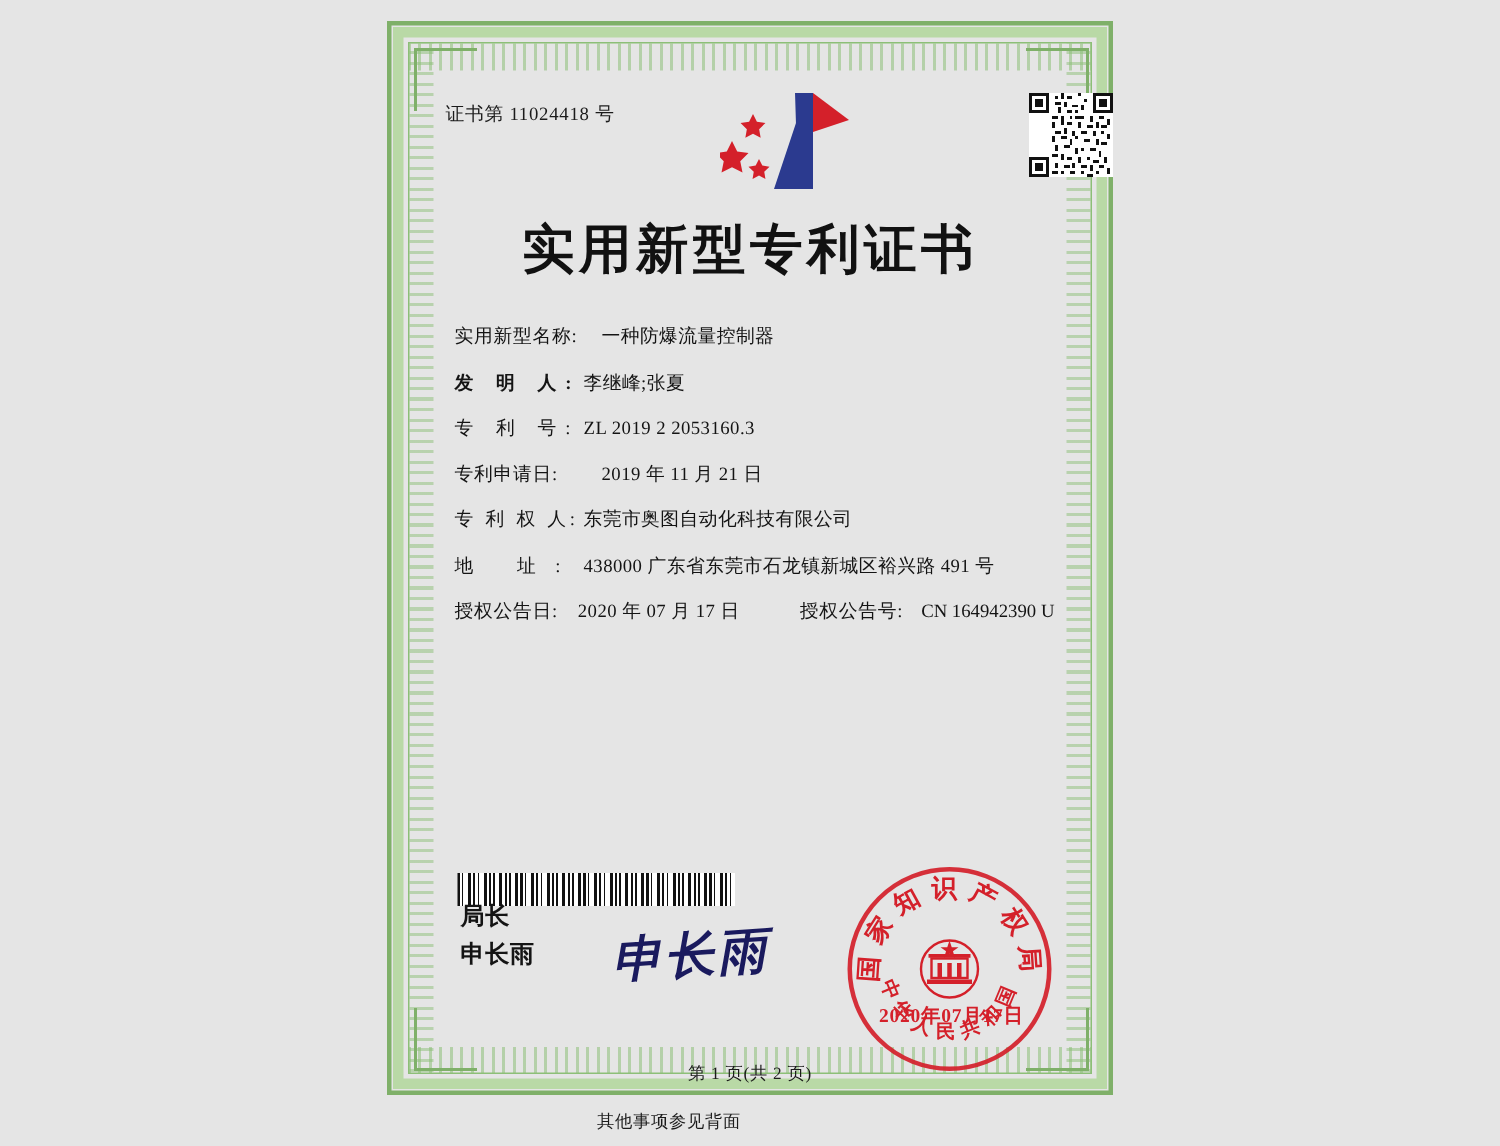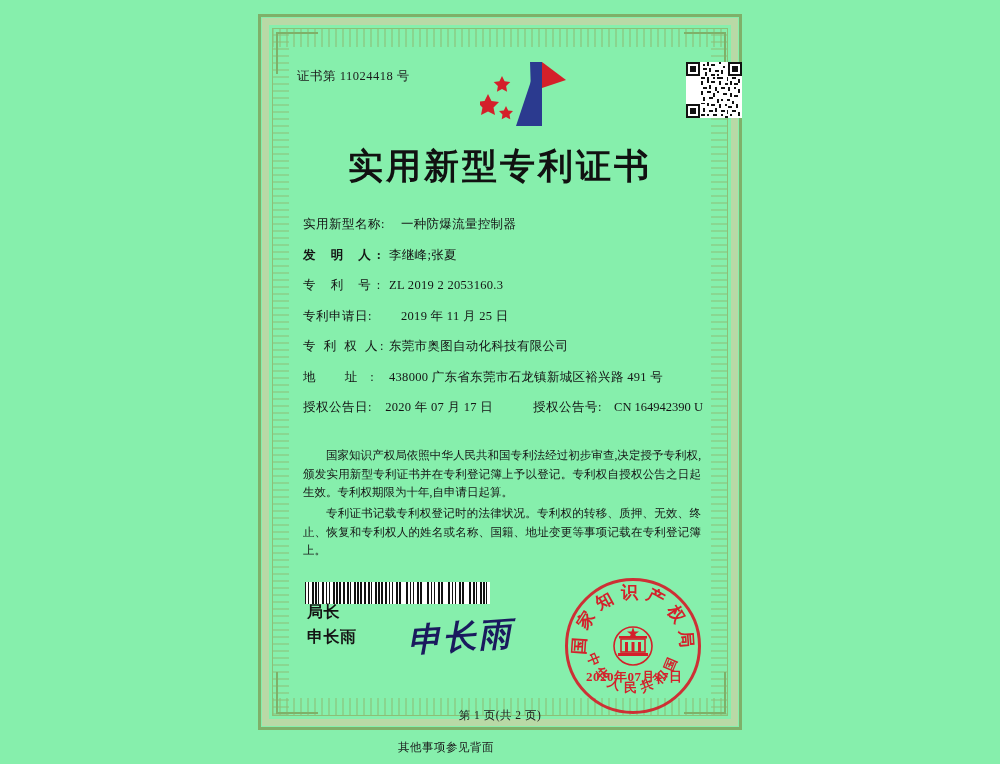--- a/index.html
+++ b/index.html
@@ -13,21 +13,21 @@
     font-family: "Liberation Serif", serif;
     position: relative;
     overflow: hidden;
   }
 
   .page {
     position: absolute;
     left: 0; top: 0;
     width: 1000px;
     height: 764px;
-    background: #86efac;
+    background: #e5e5e5;
   }
 
   
   .border-outer {
     position: absolute;
     left: 258px;
     top: 14px;
     width: 484px;
     height: 716px;
     border: 3px solid #7fb069;
@@ -420,42 +420,38 @@
     <div class="field-row">
       <span class="field-label w2">发 明 人:</span>
       <span class="field-value">李继峰;张夏</span>
     </div>
     <div class="field-row">
       <span class="field-label w3">专 利 号:</span>
       <span class="field-value">ZL 2019 2 2053160.3</span>
     </div>
     <div class="field-row">
       <span class="field-label w4">专利申请日:</span>
-      <span class="field-value">2019 年 11 月 25 日</span>
+      <span class="field-value">2019 年 11 月 21 日</span>
     </div>
     <div class="field-row">
       <span class="field-label w5">专 利 权 人:</span>
       <span class="field-value">东莞市奥图自动化科技有限公司</span>
     </div>
     <div class="field-row">
       <span class="field-label w6">地 址:</span>
       <span class="field-value">438000  广东省东莞市石龙镇新城区裕兴路 491 号</span>
     </div>
     <div class="field-row split">
       <span class="field-label w7">授权公告日:</span>
       <span class="field-value">2020 年 07 月 17 日</span>
       <span class="second-label">授权公告号:</span>
       <span class="second-value">CN 164942390 U</span>
     </div>
   </div>
 
-  <div class="paragraphs">
-    <p>国家知识产权局依照中华人民共和国专利法经过初步审查,决定授予专利权,颁发实用新型专利证书并在专利登记簿上予以登记。专利权自授权公告之日起生效。专利权期限为十年,自申请日起算。</p>
-    <p>专利证书记载专利权登记时的法律状况。专利权的转移、质押、无效、终止、恢复和专利权人的姓名或名称、国籍、地址变更等事项记载在专利登记簿上。</p>
-  </div>
 
   <div class="barcode"></div>
 
   <div class="sig-label">
     <div>局长</div>
     <div>申长雨</div>
   </div>
   <div class="sig-script">申长雨</div>
 
   <div class="seal">

